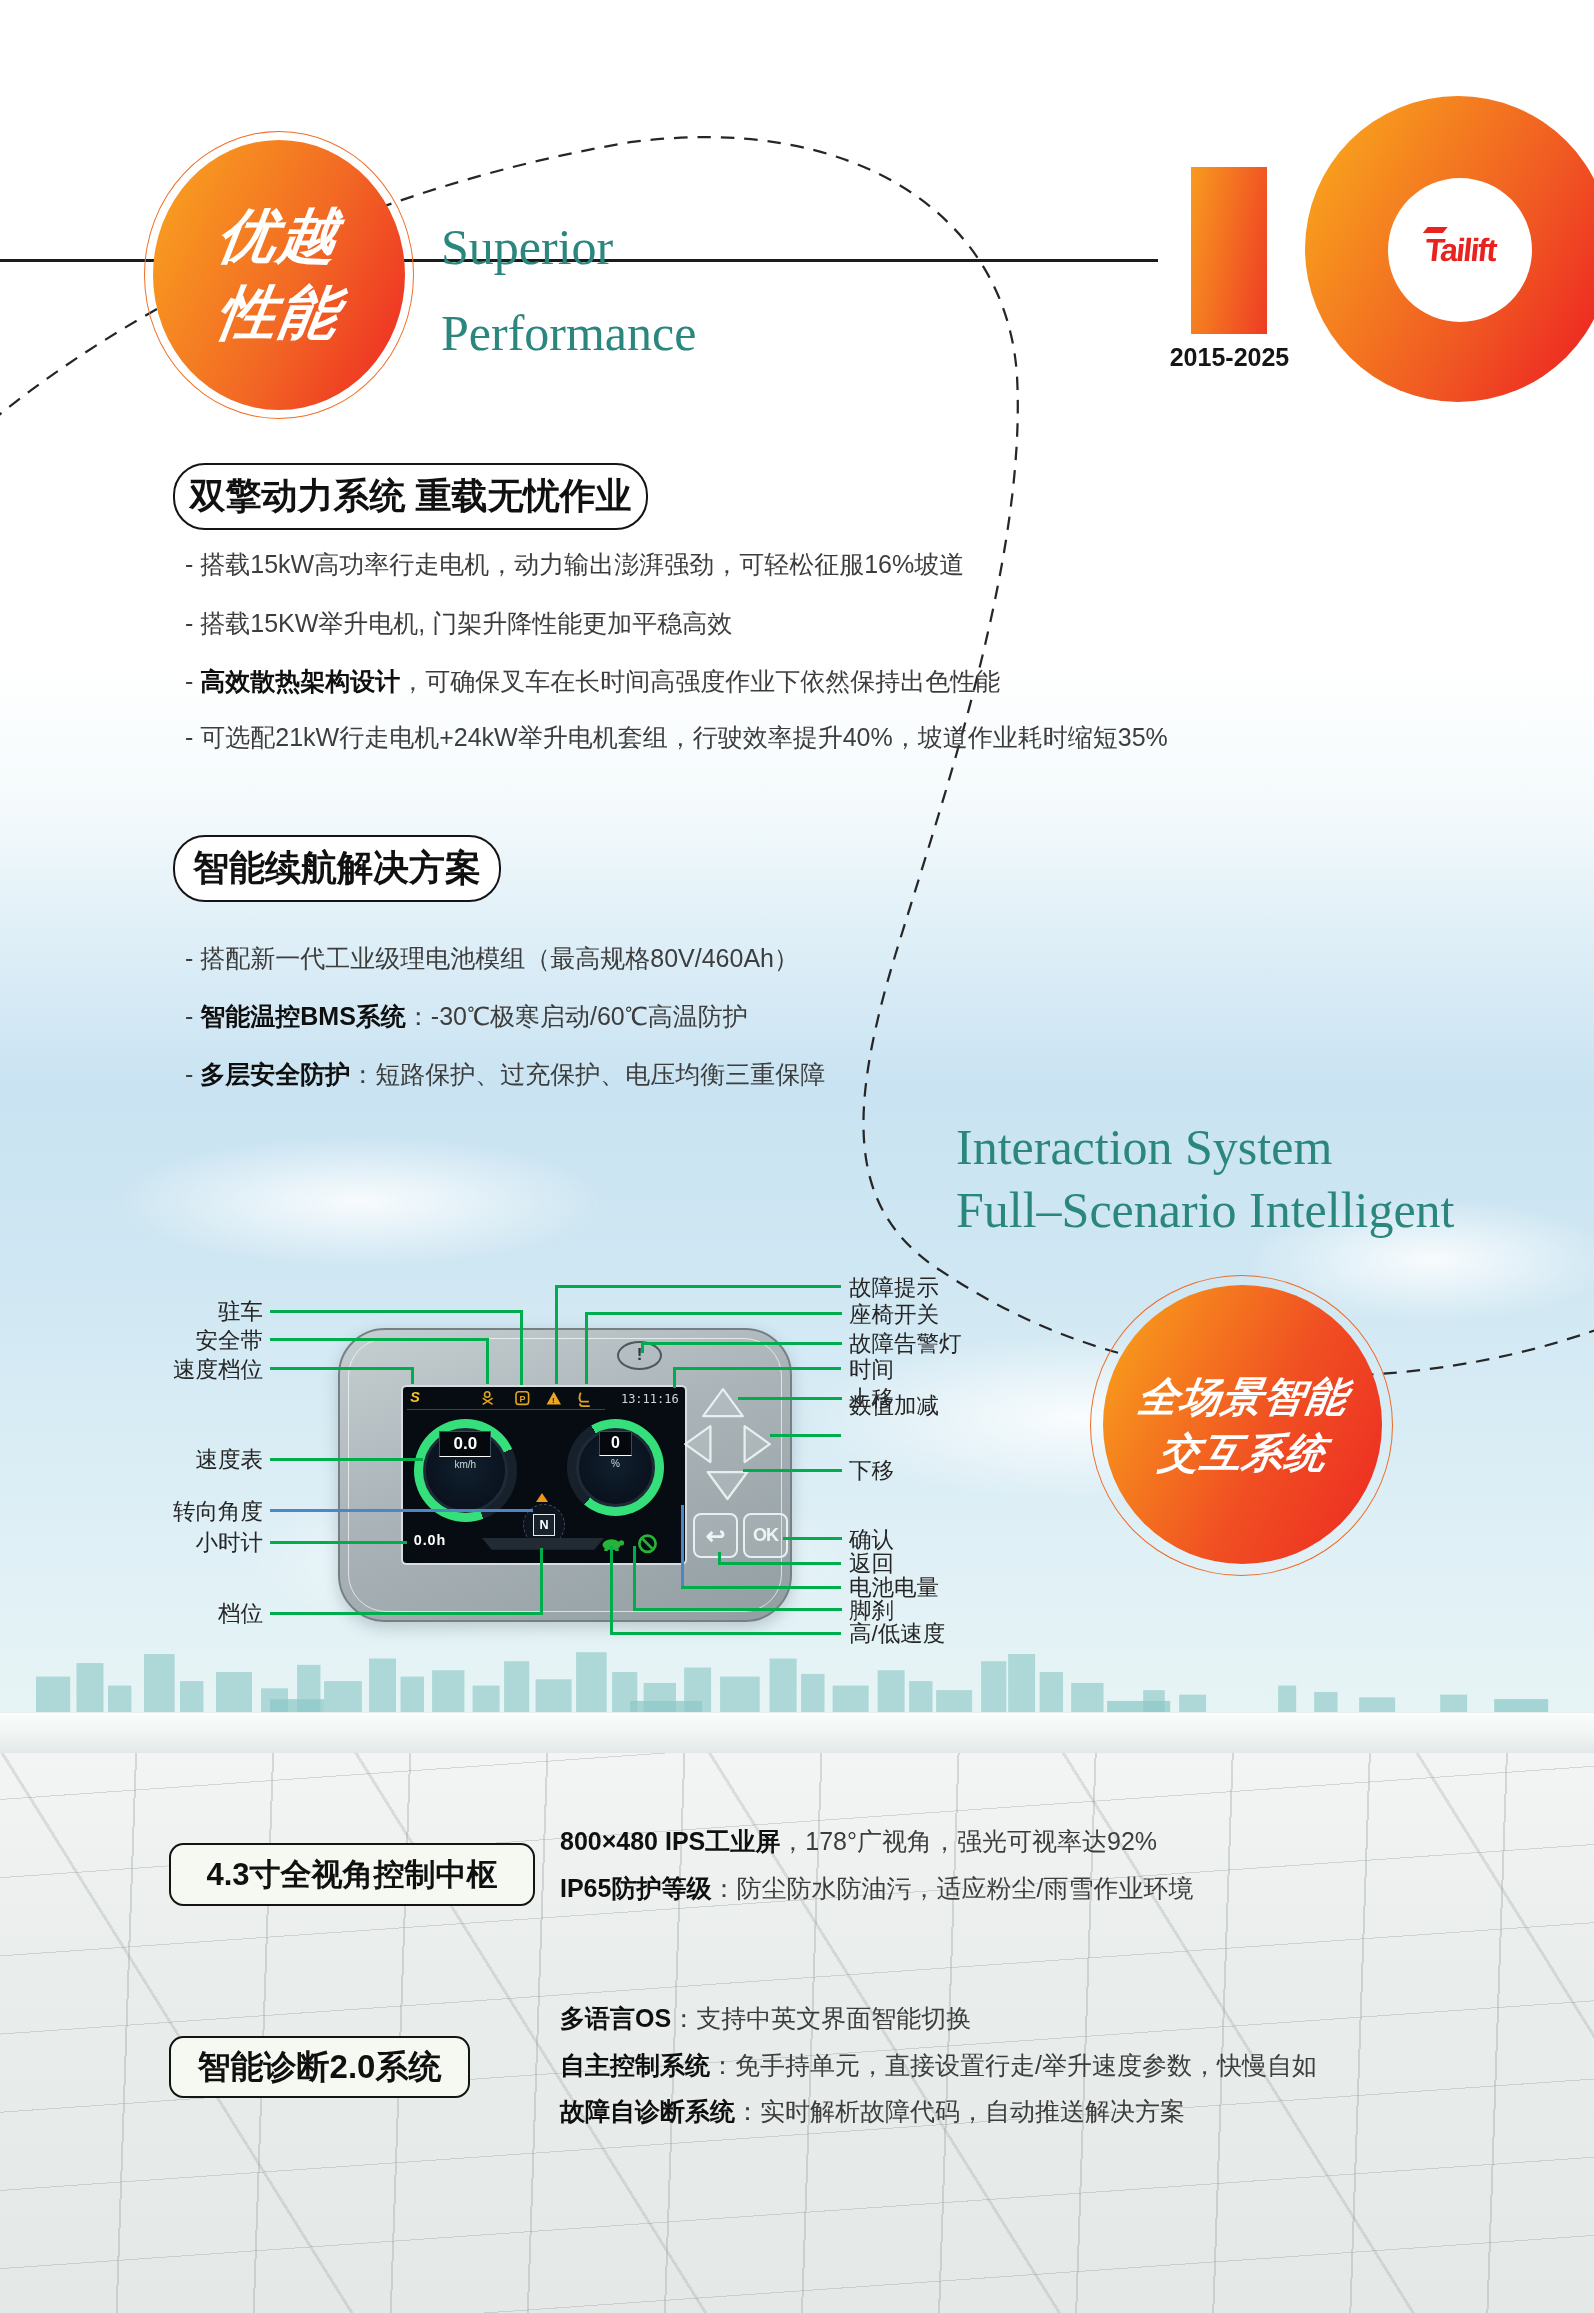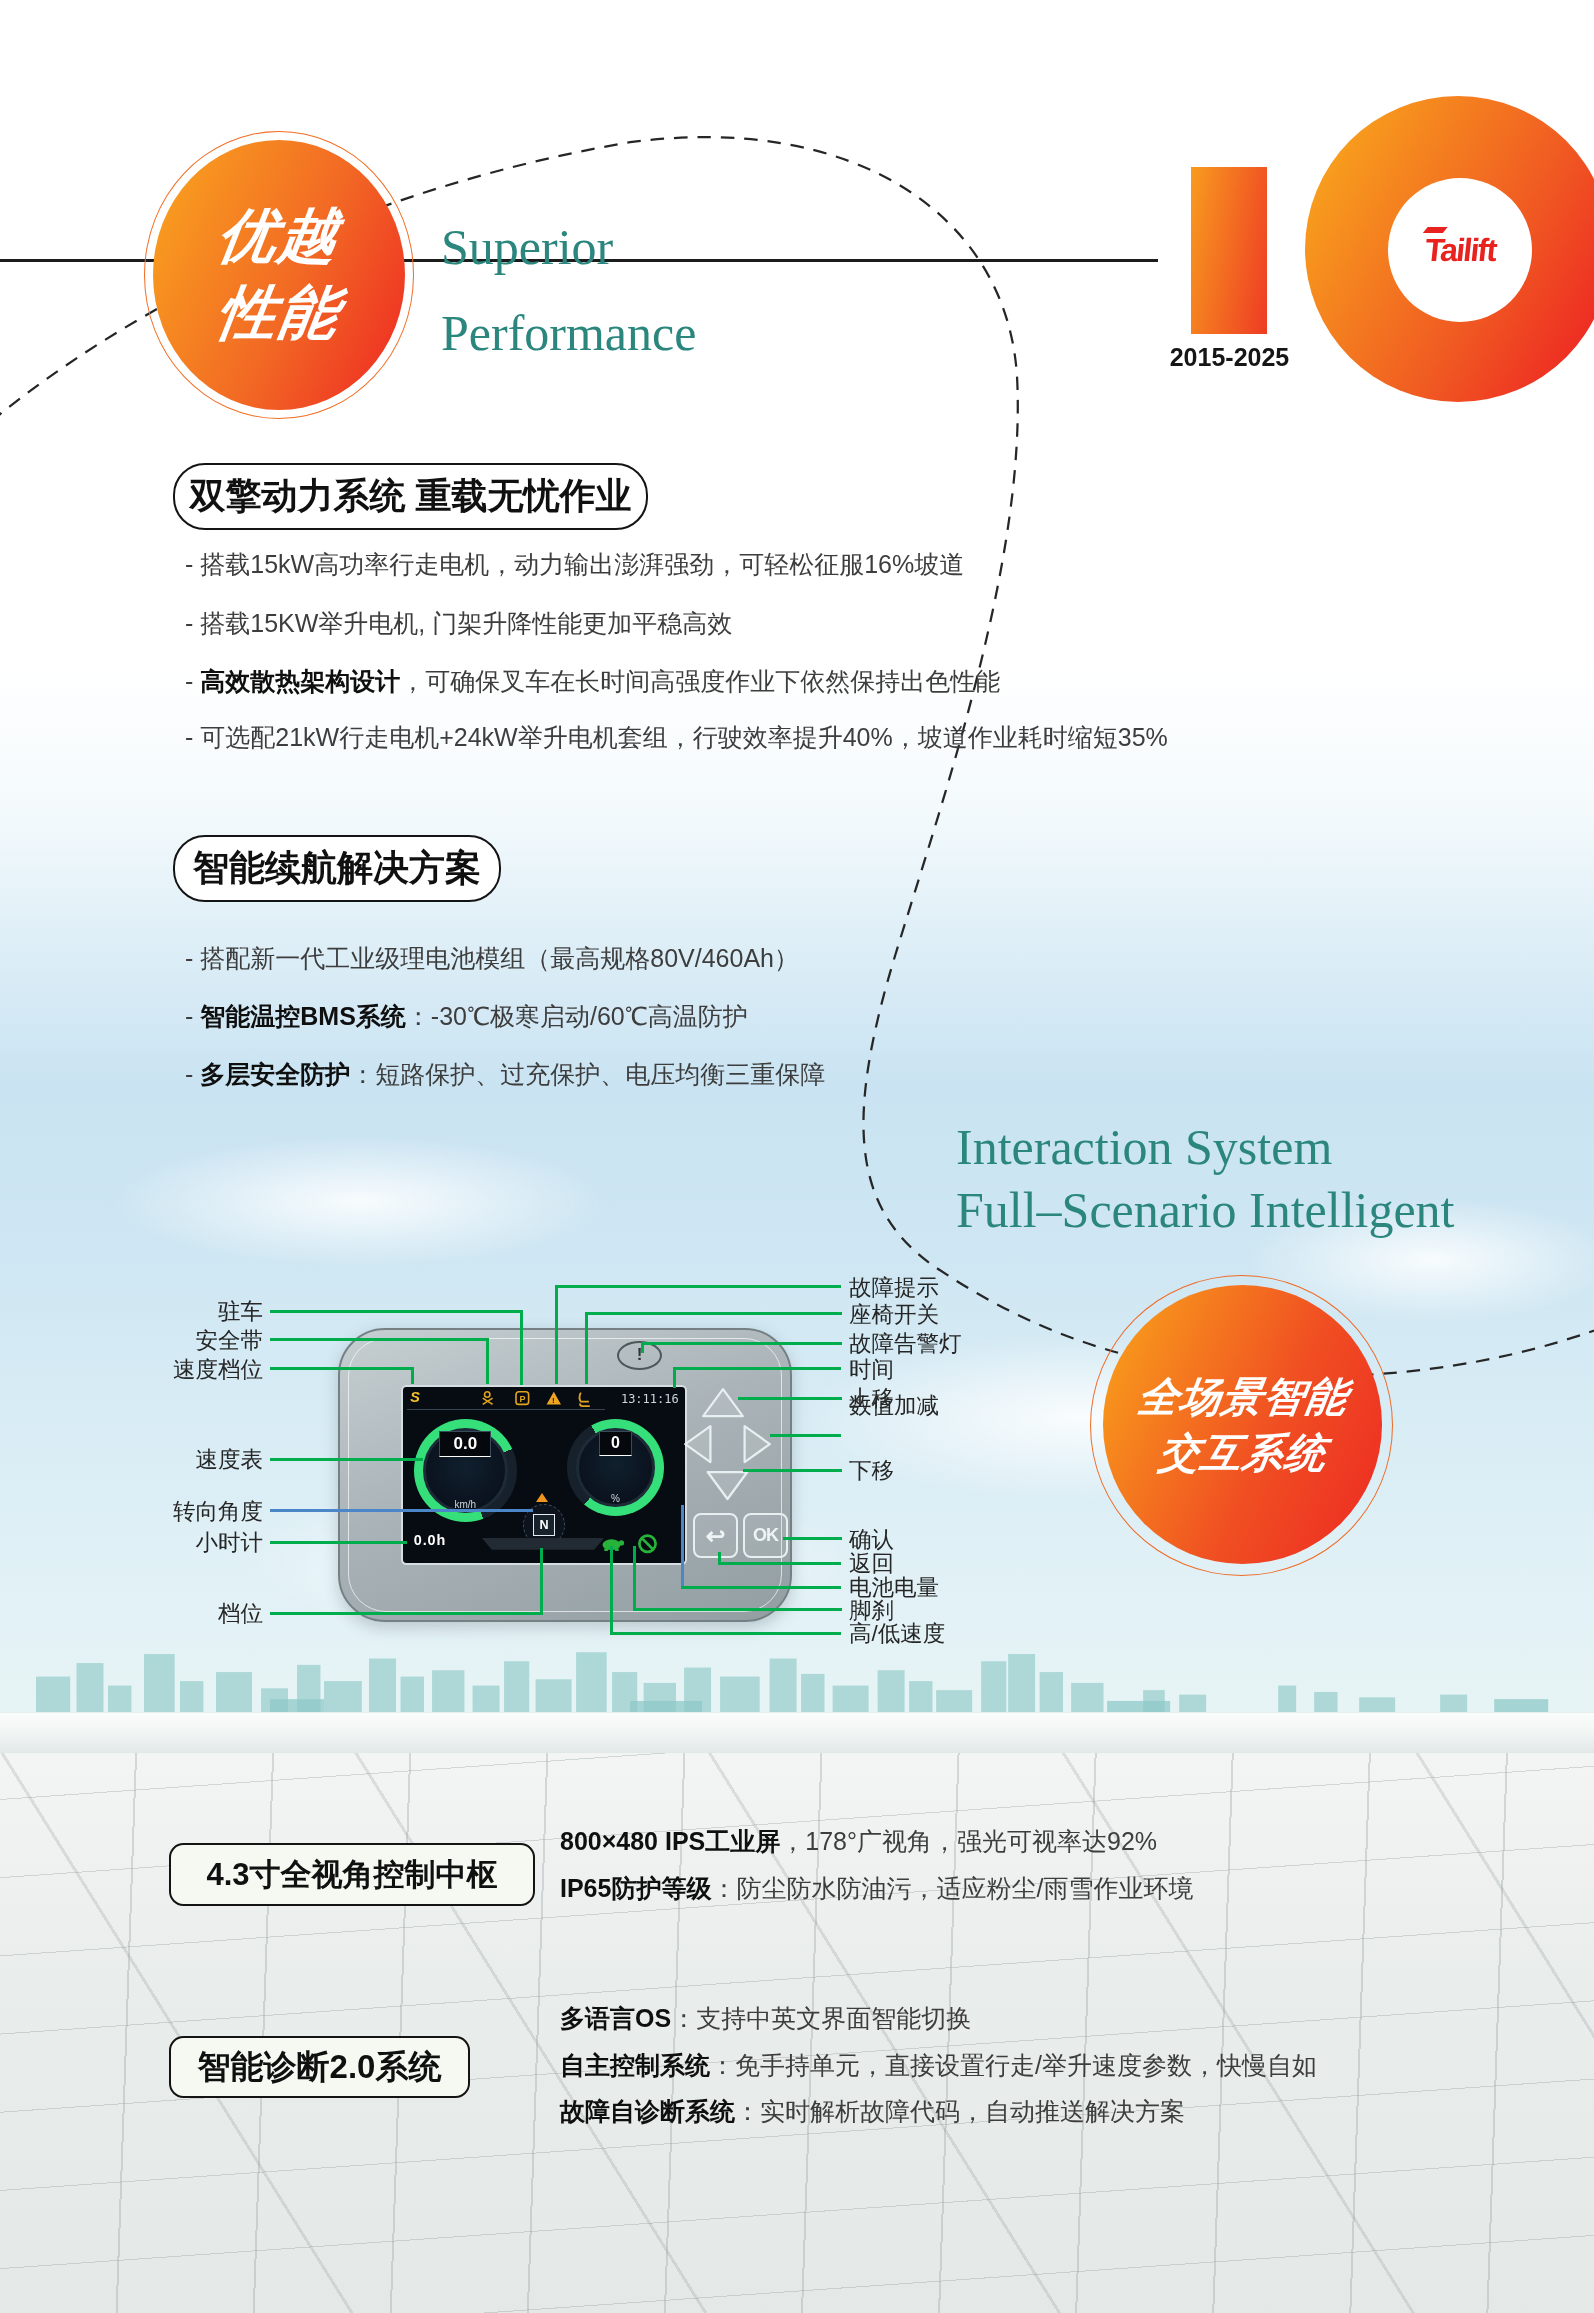--- a/index.html
+++ b/index.html
@@ -84,21 +84,21 @@
     display:flex;align-items:center;justify-content:center;}
   .screen{position:absolute;left:61px;top:55px;width:282px;height:176px;background:#070c12;
     border:2.3px solid #d7dee1;border-radius:5.4px;overflow:hidden;}
   .scr-s{position:absolute;left:7.2px;top:1.8px;color:#f5c12c;font-weight:700;font-style:italic;font-size:14.4px;}
   .scr-time{position:absolute;right:6.3px;top:4.5px;color:#ccd6dc;font-size:12px;
     font-family:"DejaVu Sans Mono",monospace;}
   .scr-divider{position:absolute;left:3.6px;top:21.6px;width:198px;height:0.9px;background:#39434e;}
   .gauge{position:absolute;border-radius:50%;}
   .gauge .ring-in{position:absolute;left:9px;top:9px;right:9px;bottom:9px;border-radius:50%;
     background:radial-gradient(circle at 50% 45%,#10202e 0%,#0b1420 60%,#070d15 100%);
-    border:3.6px solid #1d2a38;display:flex;flex-direction:column;align-items:center;justify-content:space-between;}
+    border:3.6px solid #1d2a38;display:flex;flex-direction:column;align-items:center;justify-content:flex-start;}
   .gbox{background:#05080d;border:0.9px solid #3a4a5a;border-bottom:1.8px solid #ffffff;
     color:#fff;font-weight:700;text-align:center;}
   .gunit{color:#cfd8da;}
   .compass{position:absolute;left:120px;top:117px;width:40px;height:40px;border-radius:50%;
     background:#0c131c;border:1.8px dashed #43505c;display:flex;align-items:center;justify-content:center;}
   .compass .nbox{width:20px;height:20px;border:1.8px solid #e6edf0;color:#fff;font-weight:700;font-size:12.6px;
     display:flex;align-items:center;justify-content:center;background:#18222c;}
   .compass-tri{position:absolute;left:133px;top:106px;width:0;height:0;
     border-left:6.3px solid transparent;border-right:6.3px solid transparent;border-bottom:9px solid #f0951e;}
   .scr-hours{position:absolute;left:10.8px;top:145px;color:#fff;font-weight:700;font-size:14.4px;letter-spacing:0.9px;}

